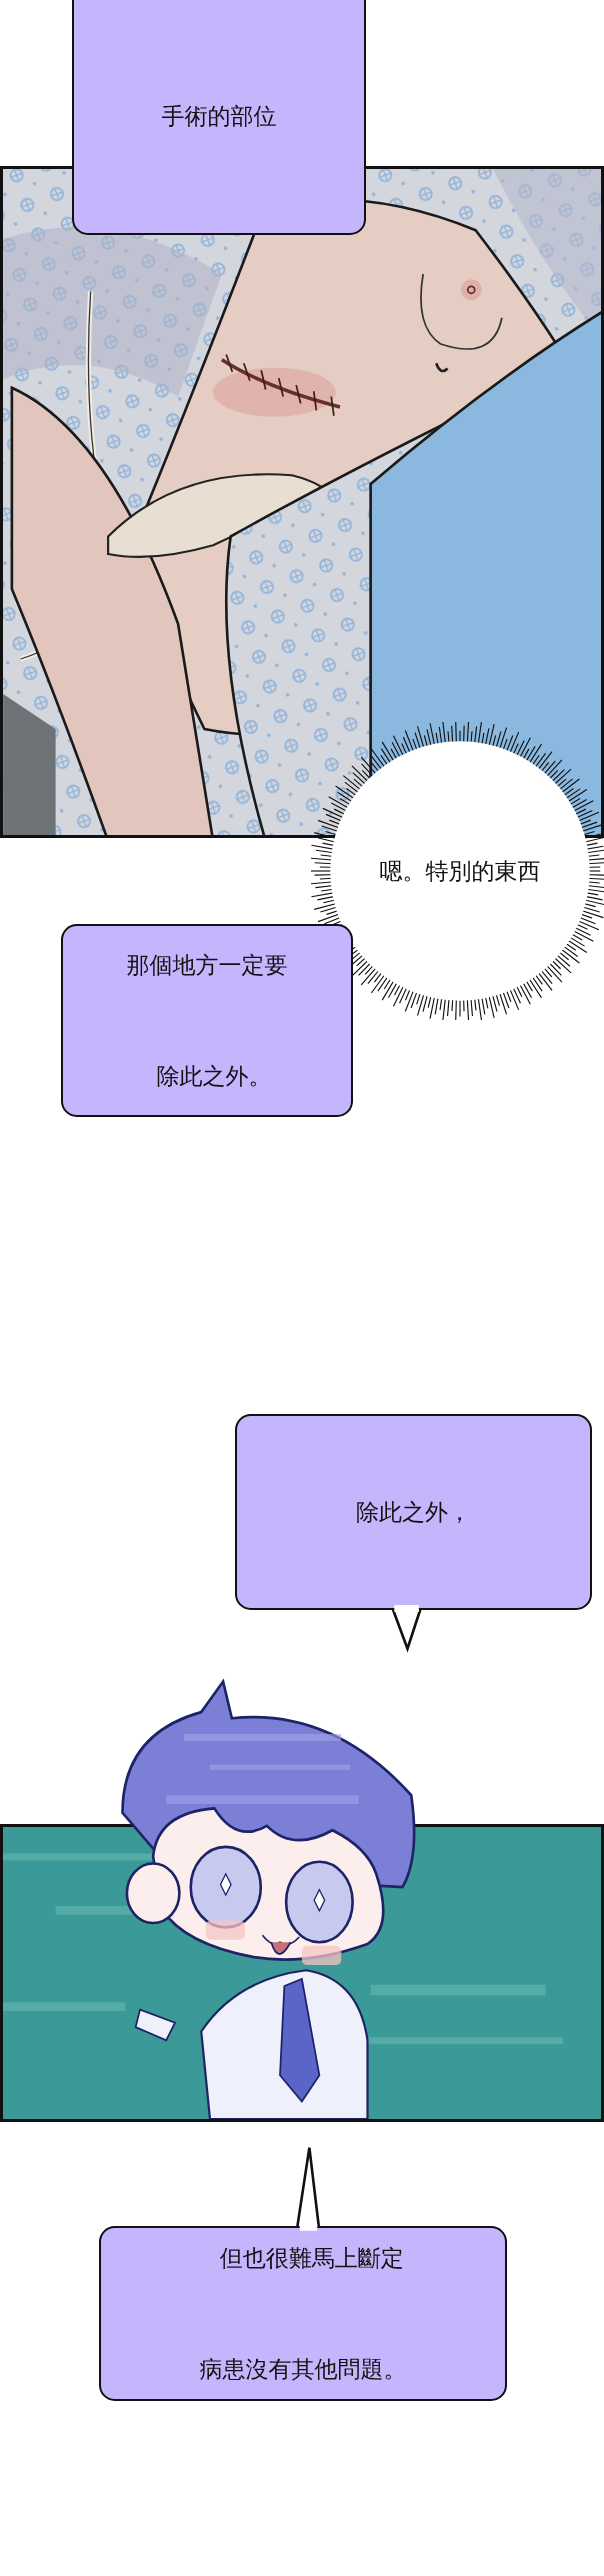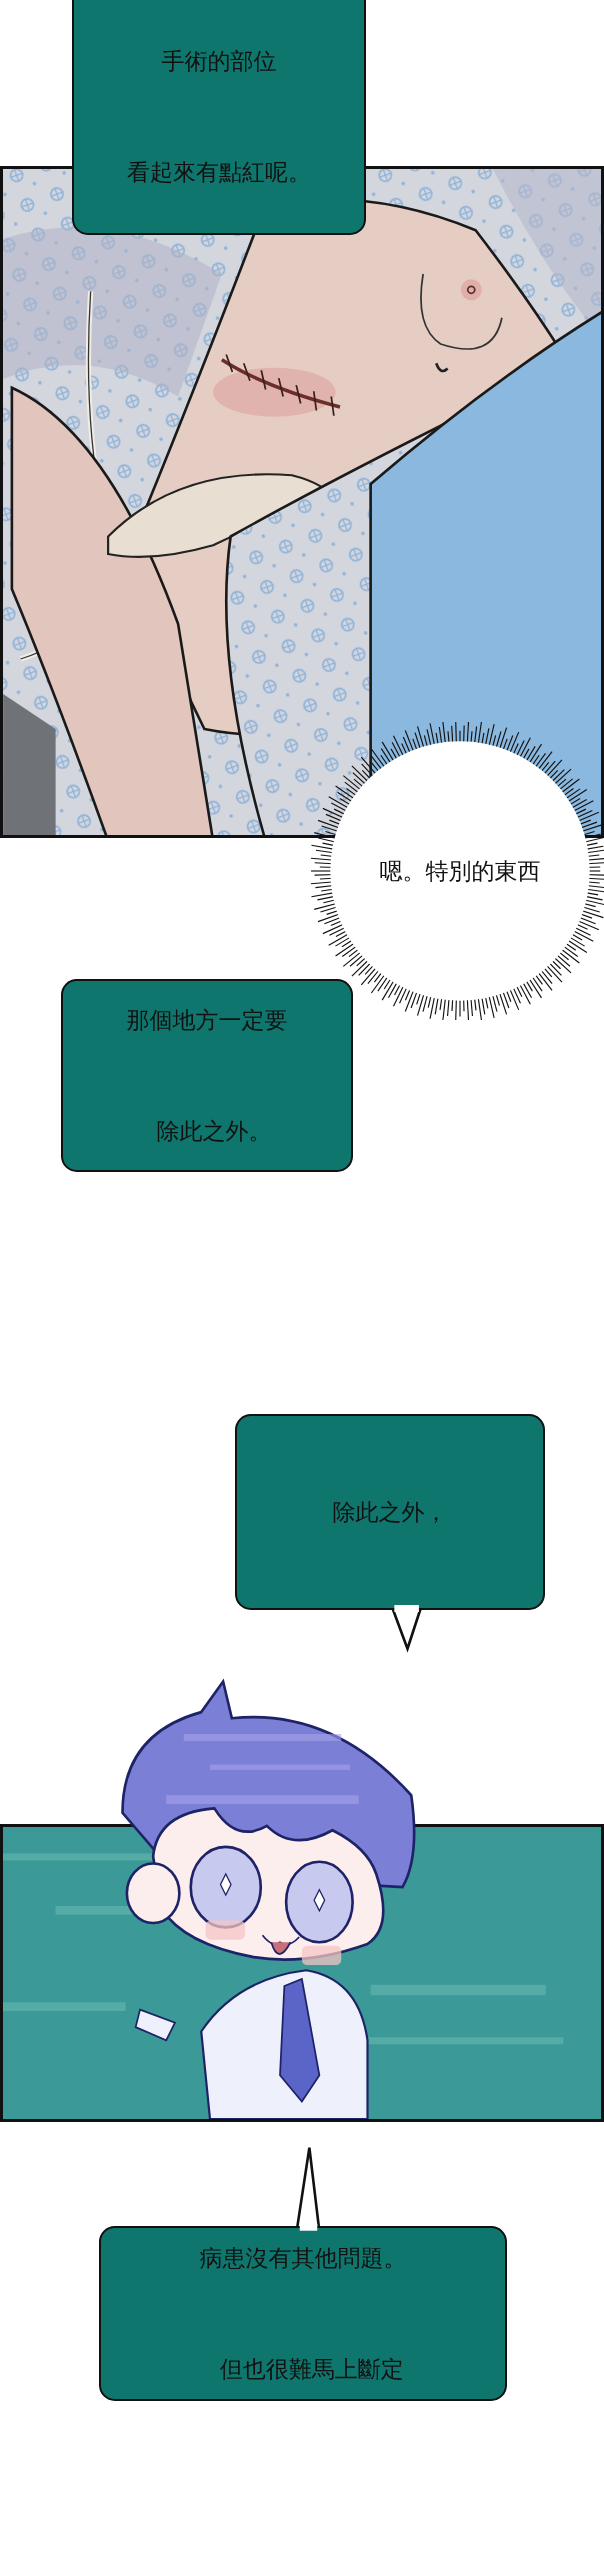--- a/index.html
+++ b/index.html
@@ -1,20 +1,20 @@
 <!DOCTYPE html>
 <html style="font-size:14px"><head>
 <meta charset="utf-8">
 <style>
   * { margin:0; padding:0; box-sizing:border-box; }
   html, body { width:604px; height:2576px; background:#ffffff; overflow:hidden; }
   body { position:relative; font-family:"DejaVu Sans", sans-serif; color:#111; }
   .abs { position:absolute; }
   .bubble-text { font-size:23px; line-height:37px; text-align:center; font-weight:normal; color:#111; white-space:pre; }
-  .box { background:#0f766e; border:2.6px solid #111; border-radius:15.8px; display:flex; align-items:center; justify-content:center; }
+  .box { background:#c4b5fd; border:2.6px solid #111; border-radius:15.8px; display:flex; align-items:center; justify-content:center; }
   .panel { border:3.5px solid #111; overflow:hidden; }
 </style>
 </head>
 <body>
 
 <div class="abs panel" style="left:0; top:166px; width:604px; height:672px; background:#c9cbd6;">
   <svg width="604" height="672" viewBox="0 0 690 768">
     <defs>
       <pattern id="gownpat" width="36" height="36" patternUnits="userSpaceOnUse" patternTransform="rotate(-20)">
         <rect width="36" height="36" fill="#d4d6de"></rect>
@@ -58,21 +58,20 @@
 
     <path d="M260 420 Q420 330 690 200 L690 768 L300 768 Q240 560 260 420Z" fill="url(#gownpat)" stroke="#1a1a1a" stroke-width="3"></path>
     <path d="M420 360 Q560 240 690 160 L690 768 L420 768Z" fill="#8bb8df" stroke="#1a1a1a" stroke-width="3"></path>
     <path d="M0 600 L60 640 L60 768 L0 768Z" fill="#6f7378"></path>
   </svg>
 </div>
 
 <div class="abs box" style="left:72px; top:0; width:294px; height:235px; border-top:none; border-top-left-radius:0; border-top-right-radius:0;">
   <div class="bubble-text">
     <div>手術的部位</div>
-    <div>看起來有點紅呢。</div>
   </div>
 </div>
 
 <div class="abs" style="left:311px; top:722px; width:298px; height:298px;">
   <svg width="298" height="298" viewBox="0 0 340 340" style="position:absolute; left:0; top:0;">
     <g id="spikes" stroke="#111" stroke-width="1.3">
 
     <line x1="310" y1="170" x2="330" y2="170"></line>
         <line x1="309.9429069959465" y1="173.99784711111747" x2="335.9323040094794" y2="174.74030443175357"></line>
         <line x1="309.771674549659" y1="177.99243352078753" x2="341.71948587529533" y2="179.81927546839609"></line>
@@ -294,32 +293,32 @@
         <line x1="309.771674549659" y1="162.00756647921253" x2="341.71948587529533" y2="160.18072453160397"></line>
         <line x1="309.9429069959465" y1="166.00215288888248" x2="329.93475085251026" y2="165.43103187300852"></line>
       </g>
     <circle cx="170" cy="170" r="148" fill="#fff"></circle>
   </svg>
   <div class="bubble-text" style="position:absolute; left:0; top:0; width:298px; height:298px; display:flex; flex-direction:column; align-items:center; justify-content:center;">
     <div>嗯。特別的東西</div>
   </div>
 </div>
 
-<div class="abs box" style="left:61px; top:979px; width:292px; height:193px;">
+<div class="abs box" style="left:61px; top:924px; width:292px; height:193px;">
   <div class="bubble-text" style="text-align:left;">
     <div>那個地方一定要</div>
     <div style="padding-left:30px;">除此之外。</div>
   </div>
 </div>
 
 <div class="abs" style="left:235px; top:1414px; width:359px; height:241px;">
   <svg width="359" height="241" style="position:absolute; left:0; top:0;" viewBox="0 0 410 275">
     <path d="M180 222 L197 268 L212 222" fill="#fff" stroke="#111" stroke-width="3"></path>
   </svg>
-  <div class="box" style="position:absolute; left:0; top:0; width:310px; height:196px;">
+  <div class="box" style="position:absolute; left:0; top:0; width:357px; height:196px;">
     <div class="bubble-text">
       <div>除此之外，</div>
     </div>
   </div>
   <svg width="359" height="241" style="position:absolute; left:0; top:0; pointer-events:none;" viewBox="0 0 410 275">
     <rect x="182" y="218" width="28" height="8" fill="#fff"></rect>
   </svg>
 </div>
 
 <div class="abs panel" style="left:0; top:1824px; width:604px; height:298px; background:#3b9a97;">
@@ -362,21 +361,21 @@
   <path d="M180 310 Q192 325 200 318 Q210 325 222 312" fill="none" stroke="#1d2366" stroke-width="2"></path>
   <path d="M190 318 Q198 345 212 318" fill="#c96f78" stroke="#1d2366" stroke-width="2"></path>
 </svg>
 
 <div class="abs" style="left:99px; top:2145px; width:412px; height:258px;">
   <svg width="412" height="258" style="position:absolute; left:0; top:0;" viewBox="0 0 470 295">
     <path d="M226 95 L240 3 L251 95" fill="#fff" stroke="#111" stroke-width="3"></path>
   </svg>
   <div class="box" style="position:absolute; left:0; top:81px; width:408px; height:175px;">
     <div class="bubble-text">
+      <div style="padding-left:17.5px;">但也很難馬上斷定</div>
       <div>病患沒有其他問題。</div>
-      <div style="padding-left:17.5px;">但也很難馬上斷定</div>
     </div>
   </div>
   <svg width="412" height="258" style="position:absolute; left:0; top:0; pointer-events:none;" viewBox="0 0 470 295">
     <rect x="229" y="90" width="20" height="8" fill="#fff"></rect>
   </svg>
 </div>
 
 
 </body></html>

